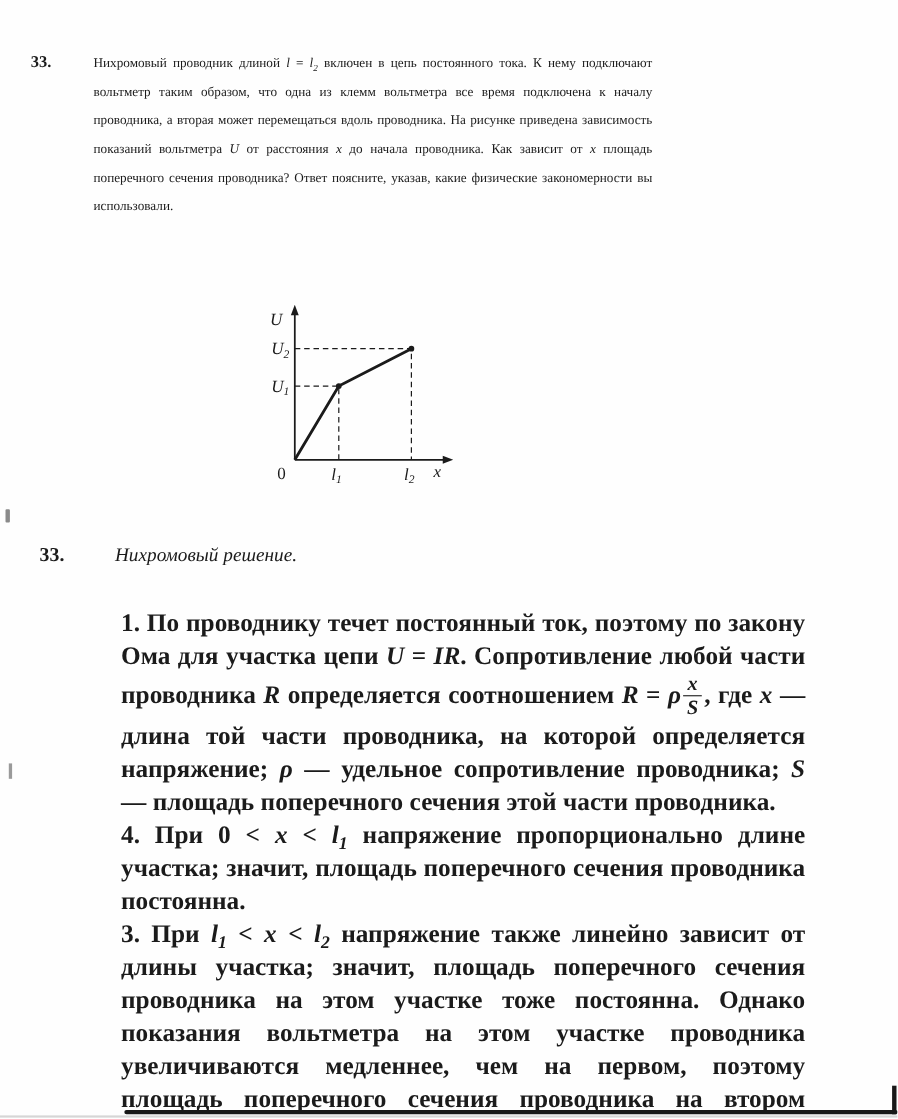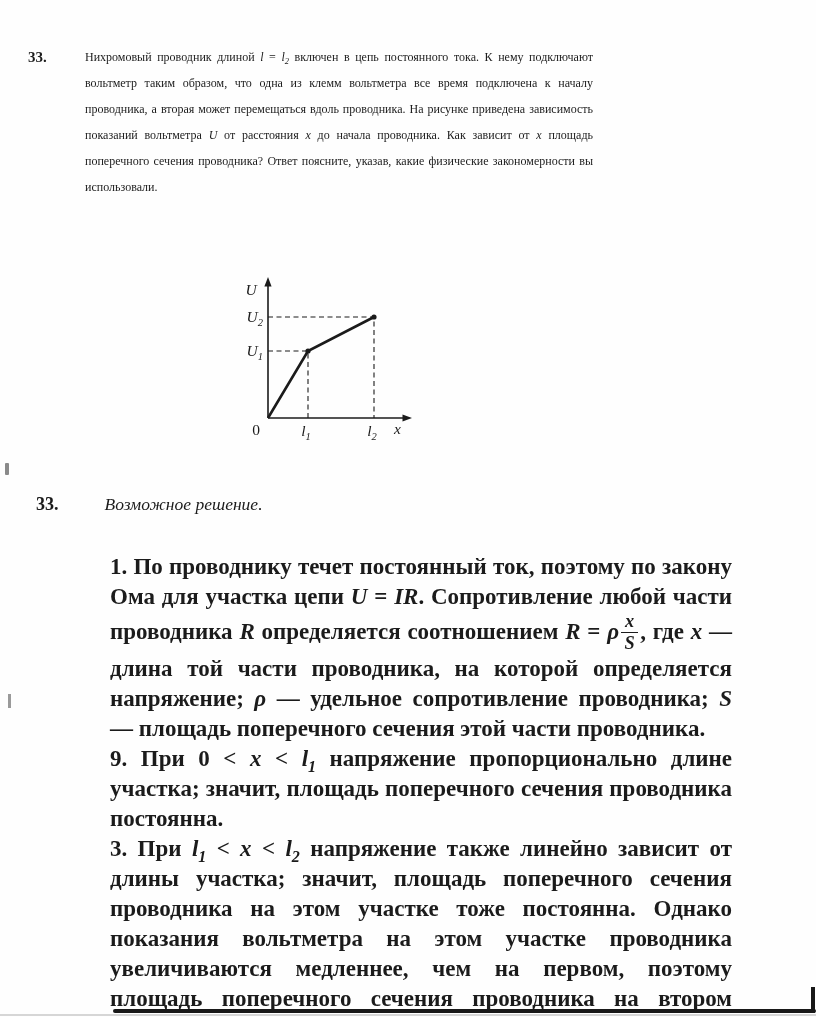--- a/index.html
+++ b/index.html
@@ -73,27 +73,27 @@
       <text class="i" x="37" y="80" text-anchor="end"><tspan>U</tspan><tspan dy="3.5" font-size="10.5">1</tspan></text>
       <text x="30" y="159" text-anchor="middle">0</text>
       <text class="i" x="80" y="160" text-anchor="middle"><tspan>l</tspan><tspan dy="3.5" font-size="10.5">1</tspan></text>
       <text class="i" x="146" y="160" text-anchor="middle"><tspan>l</tspan><tspan dy="3.5" font-size="10.5">2</tspan></text>
       <text class="i" x="168" y="158">x</text>
     </g>
   </svg>
 </div>
 
 <div class="sol-head">
-  <span class="sol-num">33.</span><span class="sol-title">Возможное решение.</span>
+  <span class="sol-num">33.</span><span class="sol-title">Нихромовый решение.</span>
 </div>
 
 <div class="sol-body">
   <p><span>1. По проводнику течет постоянный ток, поэтому по закону Ома для участка цепи </span><span class="i">U</span><span> = </span><span class="i">IR</span><span>. Сопротивление любой части проводника </span><span class="i">R</span><span> определяется соотношением </span><span class="i">R</span><span> = </span><span class="i">ρ</span><span class="frac"><span class="num i">x</span><span class="den i">S</span></span><span>,</span><span> где </span><span class="i">x</span><span> — длина той части проводника, на которой определяется напряжение; </span><span class="i">ρ</span><span> — удельное сопротивление проводника; </span><span class="i">S</span><span> — площадь поперечного сечения этой части проводника.</span></p>
 
-  <p><span>9. При </span><span>0 &lt; </span><span class="i">x</span><span> &lt; </span><span class="i">l</span><sub class="s i">1</sub><span> напряжение пропорционально длине участка; значит, площадь поперечного сечения проводника постоянна.</span></p>
+  <p><span>4. При </span><span>0 &lt; </span><span class="i">x</span><span> &lt; </span><span class="i">l</span><sub class="s i">1</sub><span> напряжение пропорционально длине участка; значит, площадь поперечного сечения проводника постоянна.</span></p>
 
   <p><span>3. При </span><span class="i">l</span><sub class="s i">1</sub><span> &lt; </span><span class="i">x</span><span> &lt; </span><span class="i">l</span><sub class="s i">2</sub><span> напряжение также линейно зависит от длины участка; значит, площадь поперечного сечения проводника на этом участке тоже постоянна. Однако показания вольтметра на этом участке проводника увеличиваются медленнее, чем на первом, поэтому площадь поперечного сечения проводника на втором участке больше, чем на первом.</span></p>
 </div>
 
 <div class="speck-a"></div>
 <div class="speck-b"></div>
 <div class="edge-bottom2"></div>
 <div class="edge-bottom"></div>
 <div class="edge-right"></div>
 

